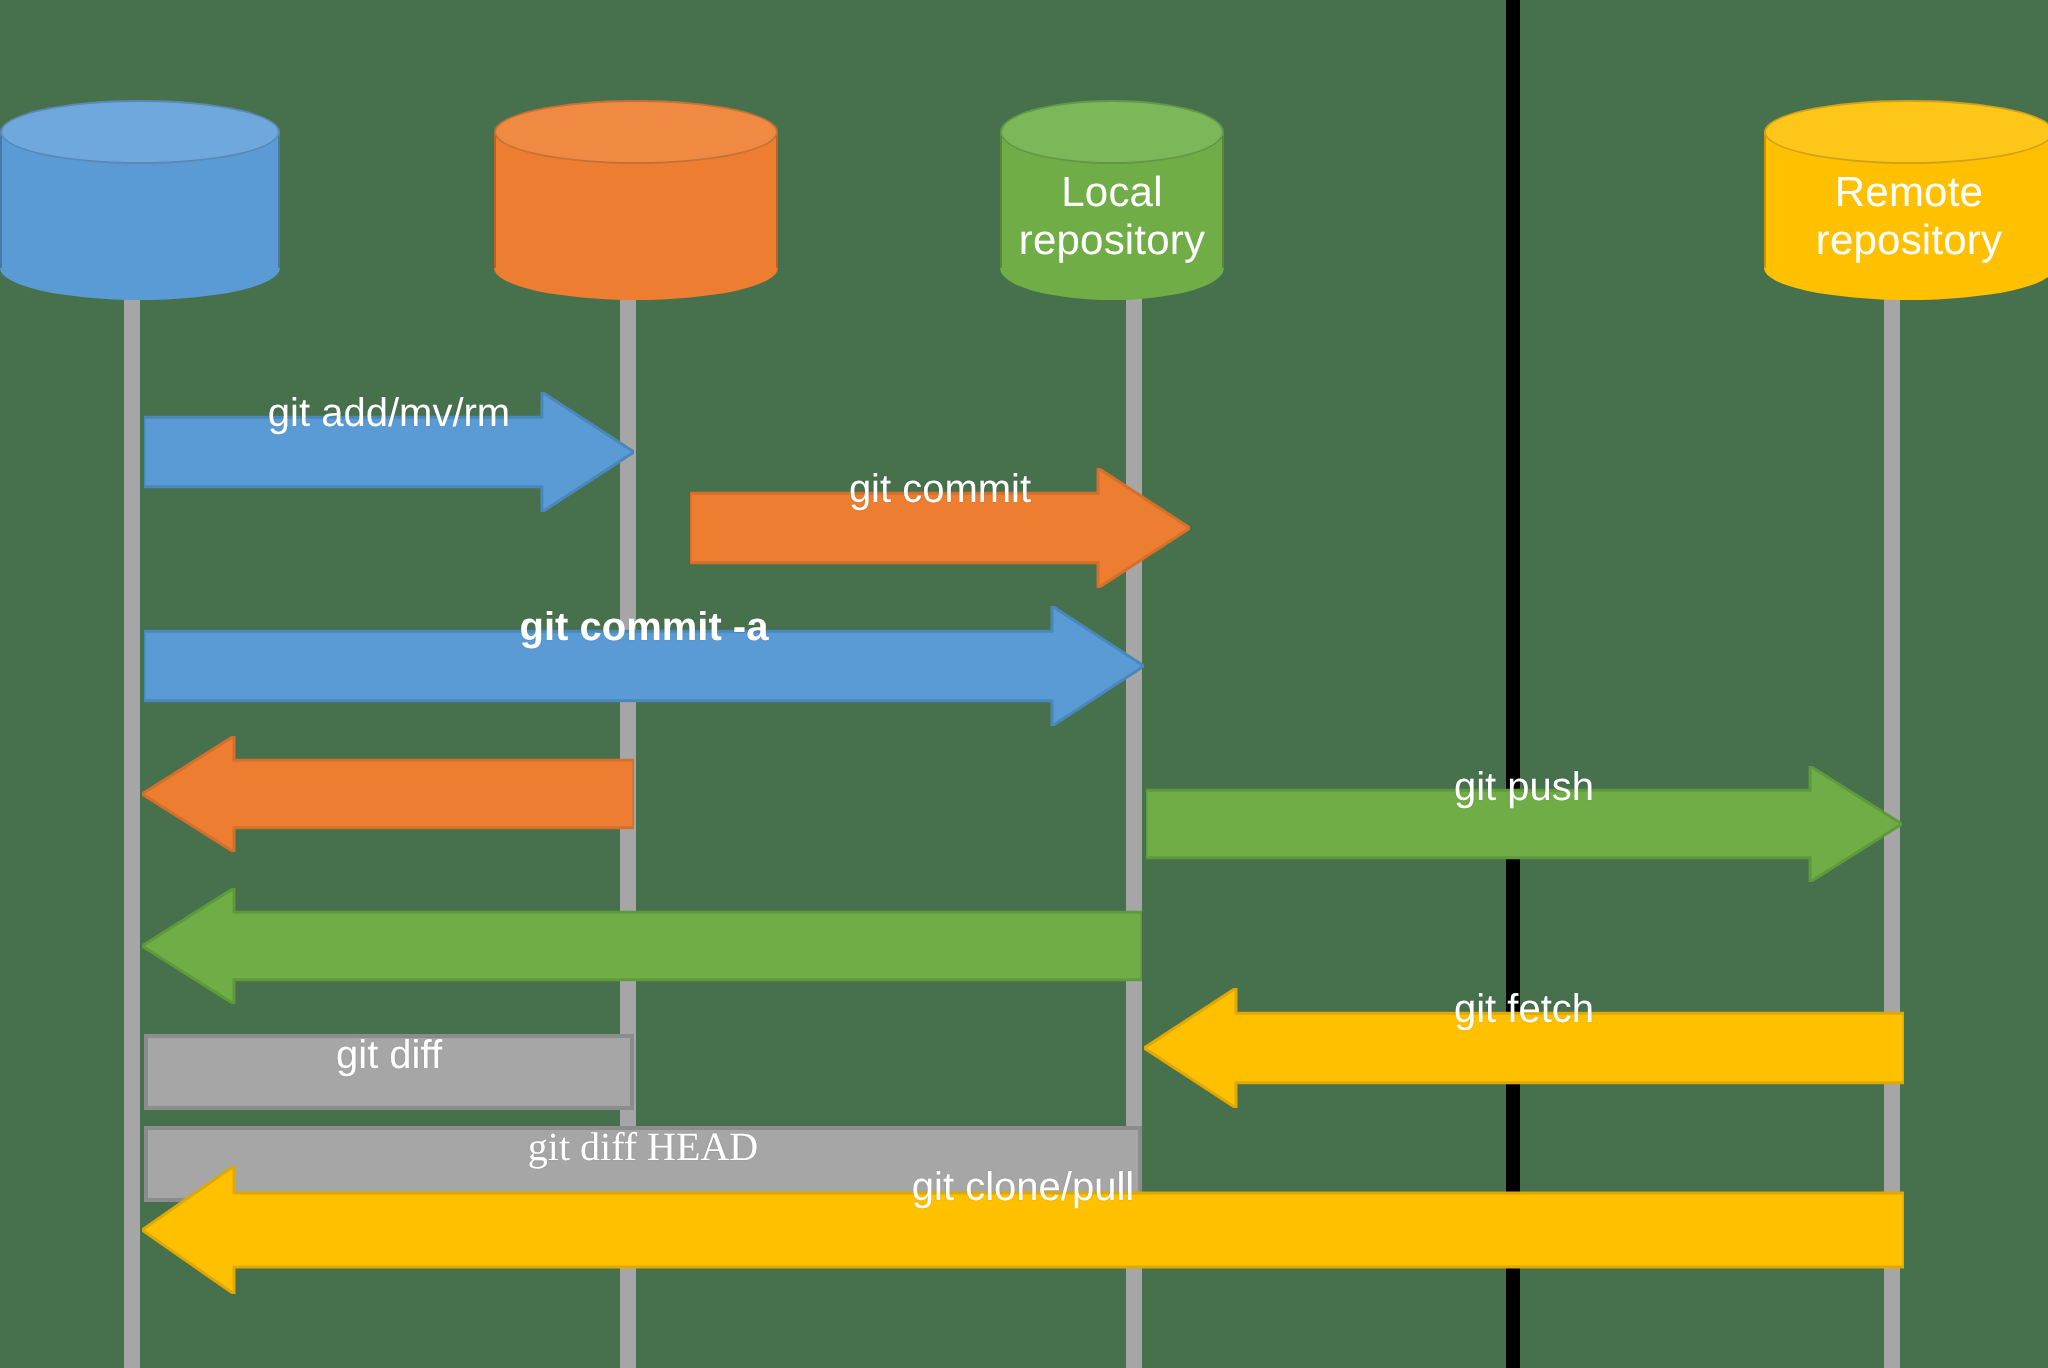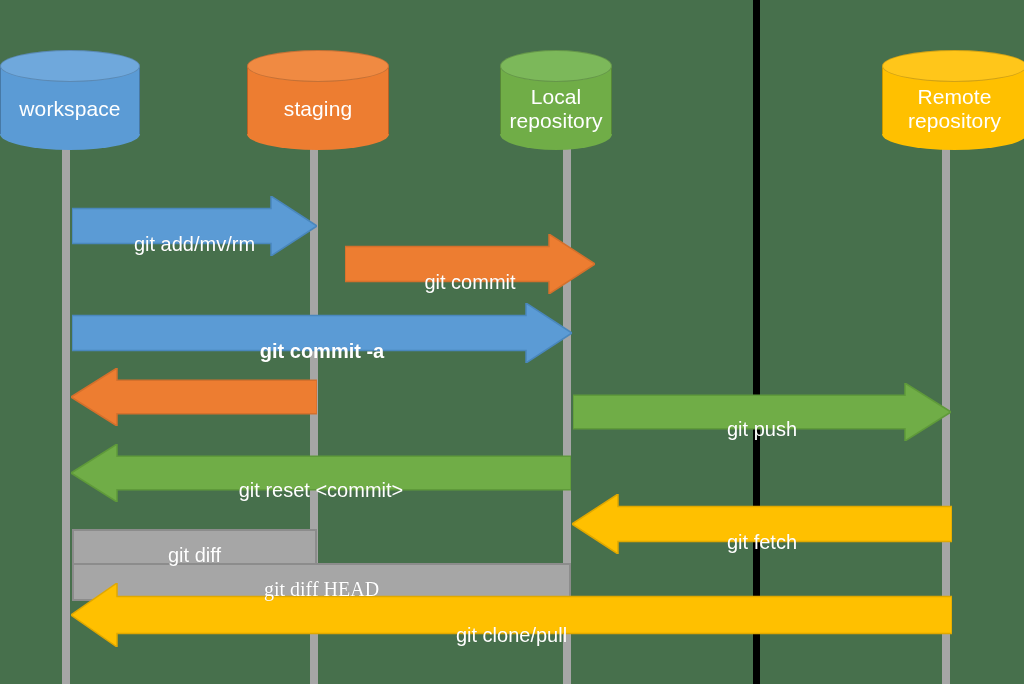--- a/index.html
+++ b/index.html
@@ -84,21 +84,21 @@
     line-height: 1.12;
     letter-spacing: .1px;
     z-index: 4;
     white-space: pre-line;
   }
 
   
   .flow {
     position: absolute;
     display: flex;
-    align-items: flex-end;
+    align-items: flex-start;
     justify-content: center;
   }
   .flow .txt {
     position: relative;
     z-index: 3;
     color: #ffffff;
     font-size: 20px;
     white-space: nowrap;
     text-shadow: 0 0 1px rgba(0,0,0,.12);
   }
@@ -123,28 +123,26 @@
     </div>
   <div id="divider-holder">
       <div class="divider" style="left: 753px; width: 7px; background: rgb(0, 0, 0);"></div>
     </div>
   <div id="nodes">
       <div class="cyl" style="left: 0px; top: 50px; width: 140px; height: 100px;">
         <div class="bottom" style="background: rgb(91, 155, 213);"></div>
         <div class="body" style="background: rgb(91, 155, 213);"></div>
         <div class="top" style="background: rgb(111, 168, 220);"></div>
         <div class="cap-line"></div>
-        <div class="label">workspace</div>
       </div>
       <div class="cyl" style="left: 247px; top: 50px; width: 142px; height: 100px;">
         <div class="bottom" style="background: rgb(237, 125, 49);"></div>
         <div class="body" style="background: rgb(237, 125, 49);"></div>
         <div class="top" style="background: rgb(240, 138, 66);"></div>
         <div class="cap-line"></div>
-        <div class="label">staging</div>
       </div>
       <div class="cyl" style="left: 500px; top: 50px; width: 112px; height: 100px;">
         <div class="bottom" style="background: rgb(112, 173, 71);"></div>
         <div class="body" style="background: rgb(112, 173, 71);"></div>
         <div class="top" style="background: rgb(124, 184, 90);"></div>
         <div class="cap-line"></div>
         <div class="label">Local
 repository</div>
       </div>
       <div class="cyl" style="left: 882px; top: 50px; width: 145px; height: 100px;">
@@ -195,23 +193,22 @@
           </svg>
         </div>
         <span class="txt">git push</span>
       </div>
       <div class="flow" style="left: 71px; top: 444px; width: 500px; height: 58px;">
         <div class="shape">
           <svg viewBox="0 0 500 58" preserveAspectRatio="none">
             <polygon points="500,12.18 46,12.18 46,0 0,29 46,58 46,45.82 500,45.82" fill="#70ad47" stroke="#5f9a3a" stroke-width="1.5"></polygon>
           </svg>
         </div>
-        <span class="txt">git reset &lt;commit&gt;</span>
-      </div>
-      <div class="flow" style="left: 72px; top: 517px; width: 245px; height: 38px; margin-top: 12px;">
+      </div>
+      <div class="flow" style="left: 72px; top: 517px; width: 245px; height: 38px;">
         <div class="shape">
           <svg viewBox="0 0 245 38" preserveAspectRatio="none">
             <rect x="1" y="1" width="243" height="36" fill="#a6a6a6" stroke="#8c8c8c" stroke-width="2"></rect>
           </svg>
         </div>
         <span class="txt">git diff</span>
       </div>
       <div class="flow" style="left: 572px; top: 494px; width: 380px; height: 60px;">
         <div class="shape">
           <svg viewBox="0 0 380 60" preserveAspectRatio="none">

